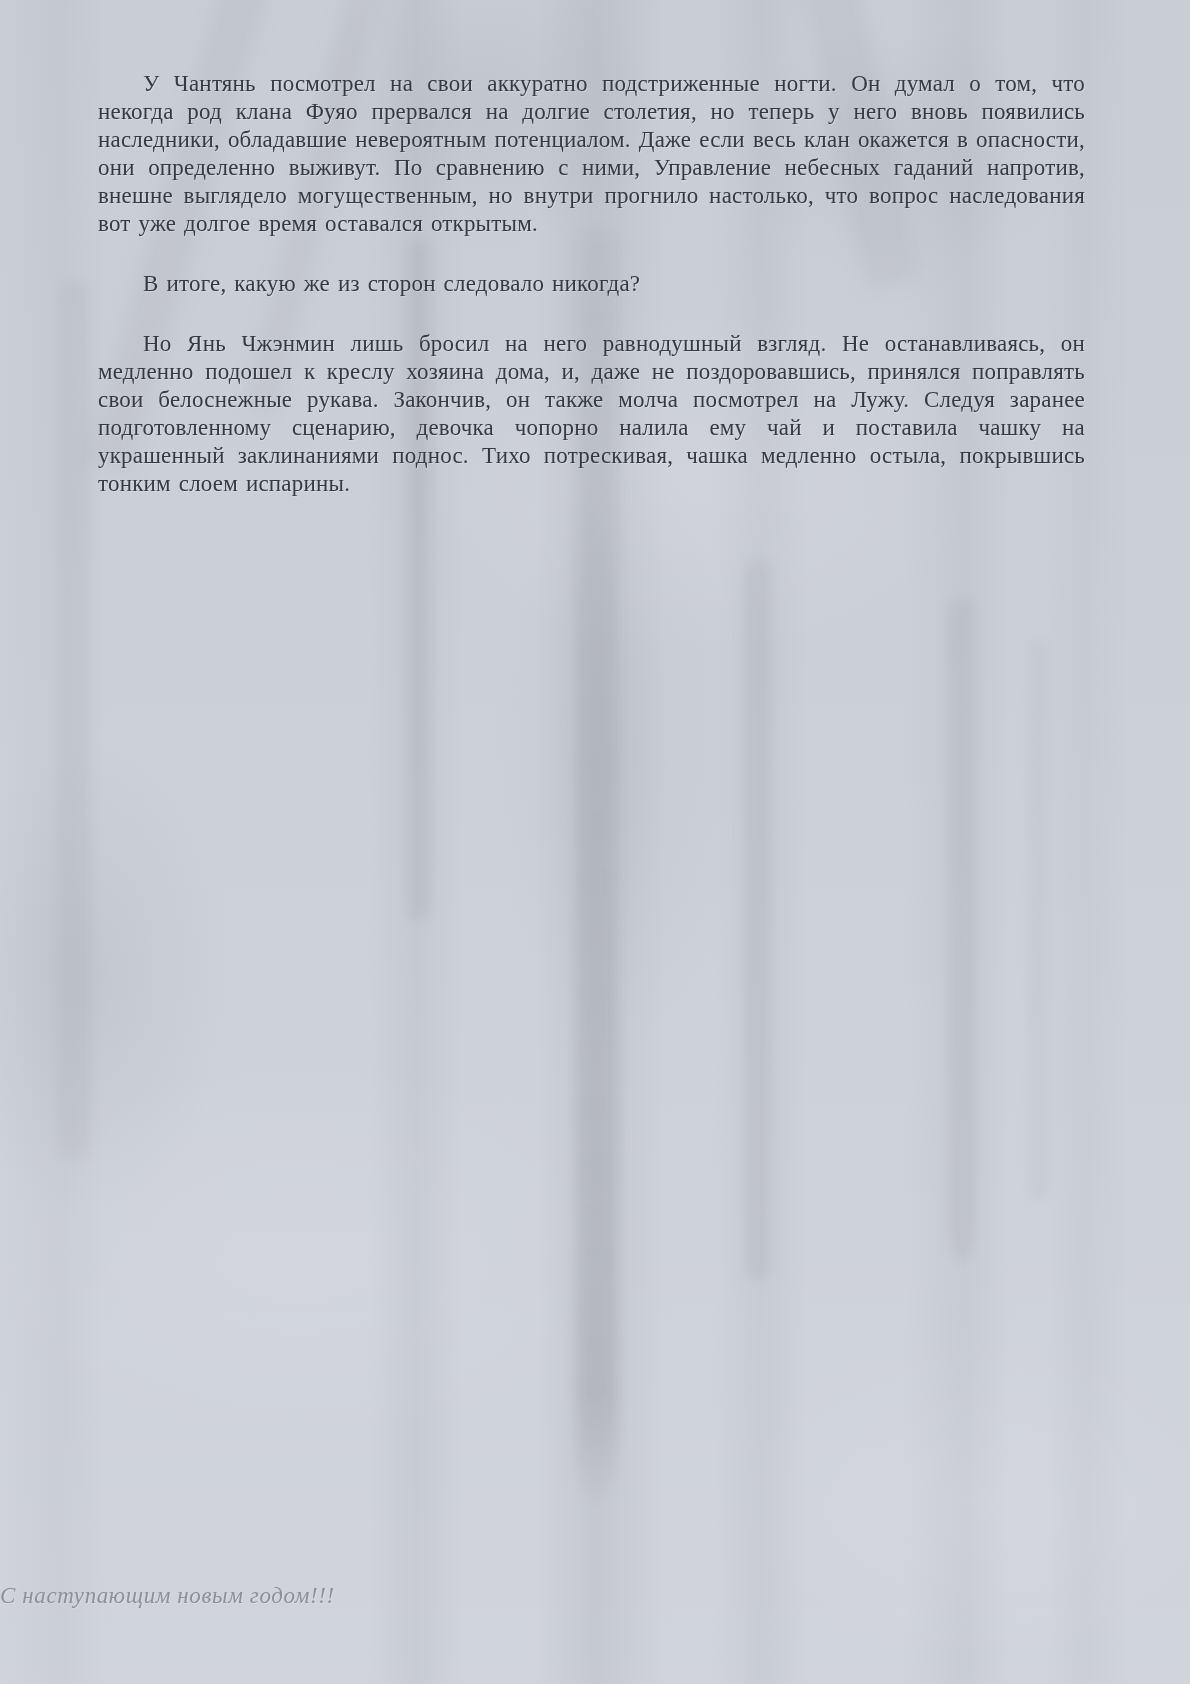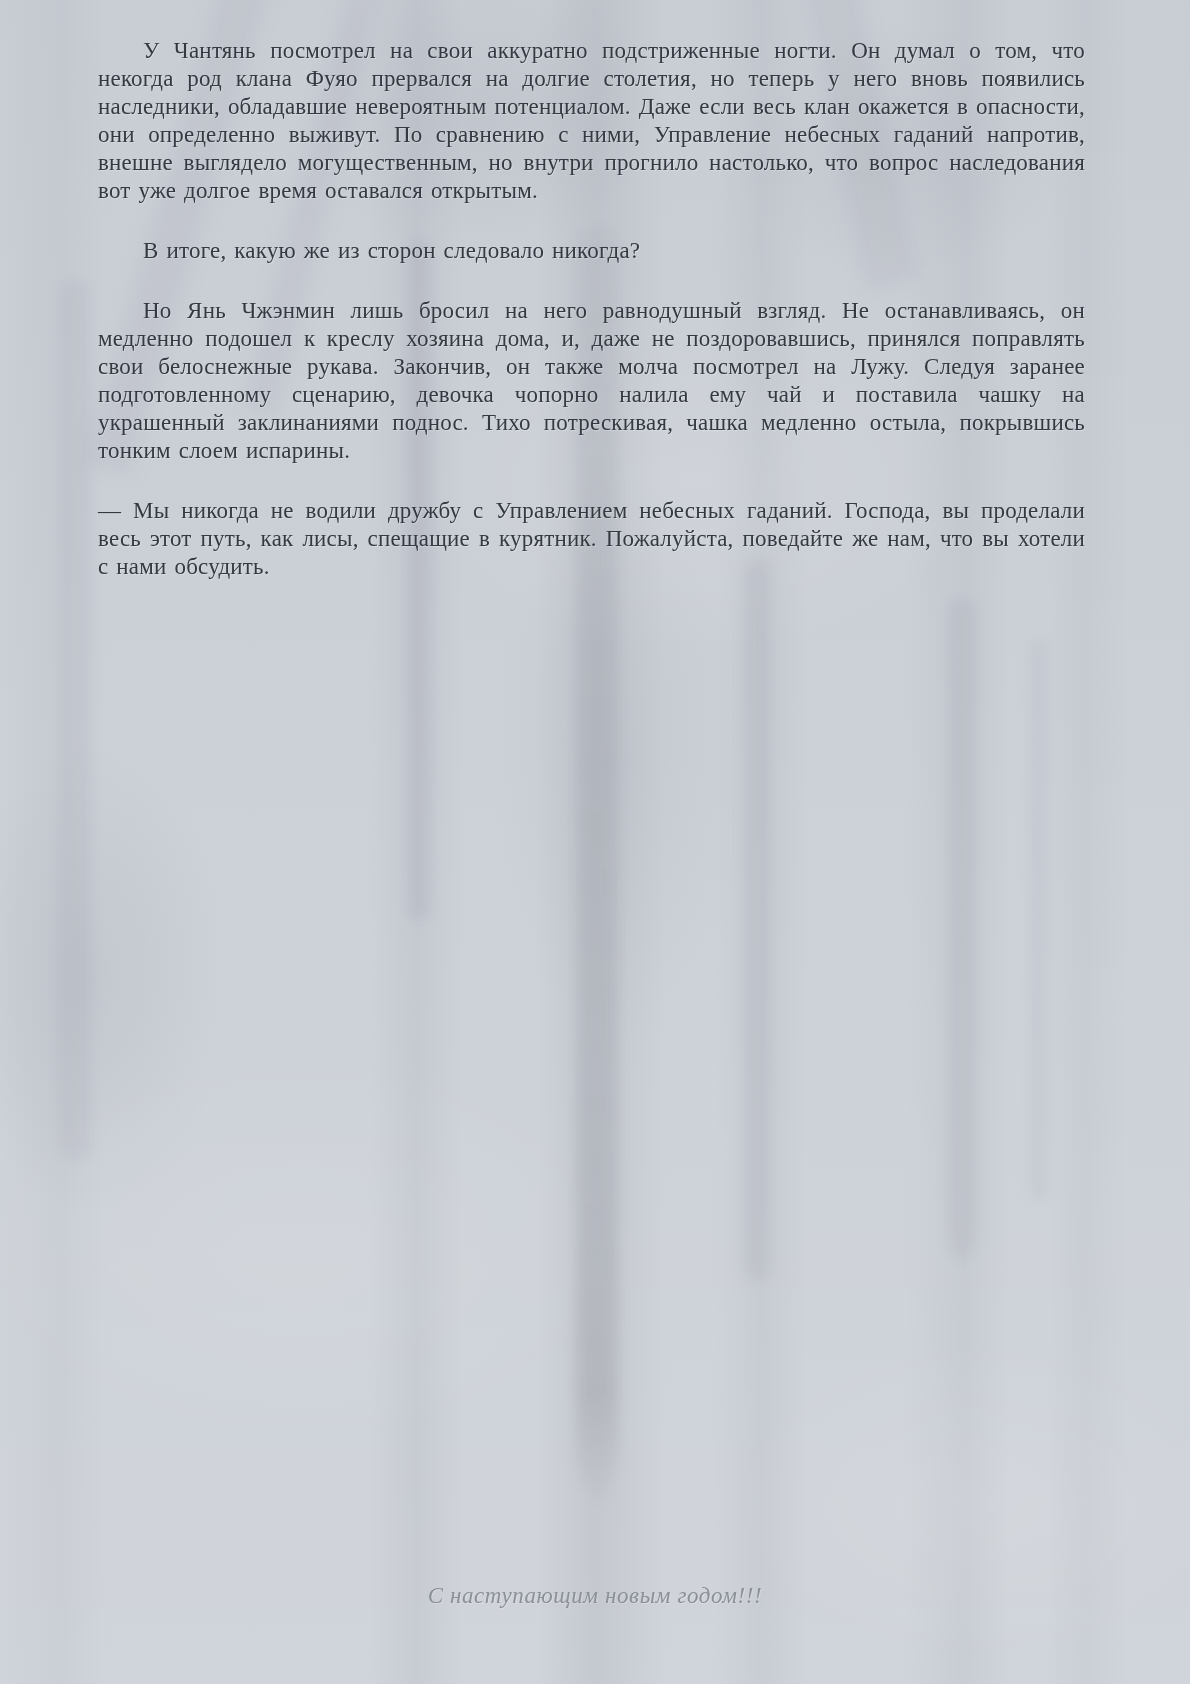--- a/index.html
+++ b/index.html
@@ -85,21 +85,21 @@
   }
   .diag-1 { left: 160px; top: -80px; width: 48px; height: 560px; transform: rotate(16deg); }
   .diag-2 { left: 300px; top: -60px; width: 34px; height: 480px; transform: rotate(14deg); }
   .diag-3 { left: 828px; top: -70px; width: 56px; height: 360px; transform: rotate(-12deg); }
 
   .content {
     position: absolute;
     left: 98px;
     top: 0;
     width: 987px;
-    padding-top: 37px;
+    padding-top: 70px;
     font-family: "Liberation Serif", "DejaVu Serif", serif;
     font-size: 23px;
     line-height: 28px;
     color: var(--text-color, #343a42);
     text-align: justify;
     word-spacing: 2px;
     letter-spacing: 0.2px;
     text-shadow: 1px 1px 0 rgba(255,255,255,0.25);
   }
   .para {
@@ -107,21 +107,21 @@
     text-indent: 45px;
   }
   .para.dialog {
     text-indent: 0;
   }
   .footer {
     position: absolute;
     left: 0;
     top: 1583px;
     width: 100%;
-    text-align: center;
+    text-align: left;
     font-family: "Liberation Serif", "DejaVu Serif", serif;
     font-style: italic;
     font-size: 23px;
     letter-spacing: 0.6px;
     color: var(--footer-color, #8b9099);
     text-shadow: 1px 1px 0 rgba(255,255,255,0.2);
   }
 </style>
 </head>
 <body>
@@ -135,18 +135,17 @@
   <div class="streak streak-d"></div>
   <div class="streak streak-e"></div>
   <div class="diag diag-1"></div>
   <div class="diag diag-2"></div>
   <div class="diag diag-3"></div>
 
   <div class="content">
     <p class="para">У Чантянь посмотрел на свои аккуратно подстриженные ногти. Он думал о том, что некогда род клана Фуяо прервался на долгие столетия, но теперь у него вновь появились наследники, обладавшие невероятным потенциалом. Даже если весь клан окажется в опасности, они определенно выживут. По сравнению с ними, Управление небесных гаданий напротив, внешне выглядело могущественным, но внутри прогнило настолько, что вопрос наследования вот уже долгое время оставался открытым.</p>
     <p class="para">В итоге, какую же из сторон следовало никогда?</p>
     <p class="para">Но Янь Чжэнмин лишь бросил на него равнодушный взгляд. Не останавливаясь, он медленно подошел к креслу хозяина дома, и, даже не поздоровавшись, принялся поправлять свои белоснежные рукава. Закончив, он также молча посмотрел на Лужу. Следуя заранее подготовленному сценарию, девочка чопорно налила ему чай и поставила чашку на украшенный заклинаниями поднос. Тихо потрескивая, чашка медленно остыла, покрывшись тонким слоем испарины.</p>
-    <p class="para dialog">— Мы никогда не водили дружбу с Управлением небесных гаданий. Господа, вы проделали весь этот путь, как лисы, спещащие в курятник. Пожалуйста, поведайте же нам, что вы хотели с нами обсудить.</p>
   </div>
 
   <div class="footer">С наступающим новым годом!!!</div>
 
 </div>
 
 </body></html>

